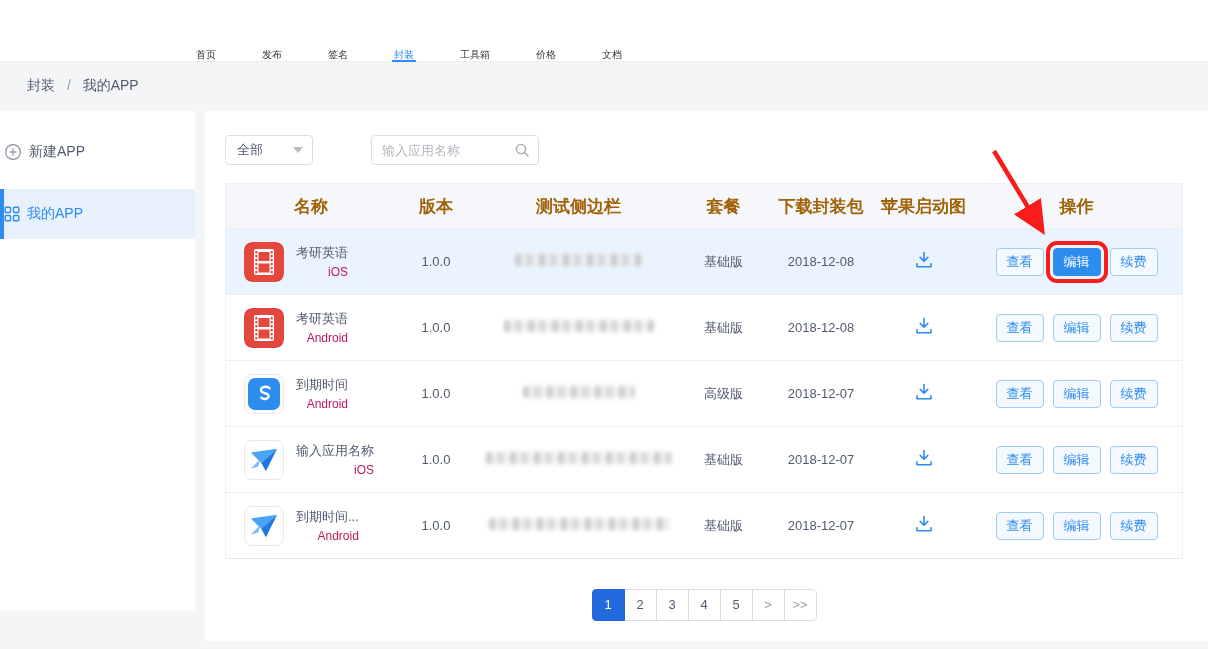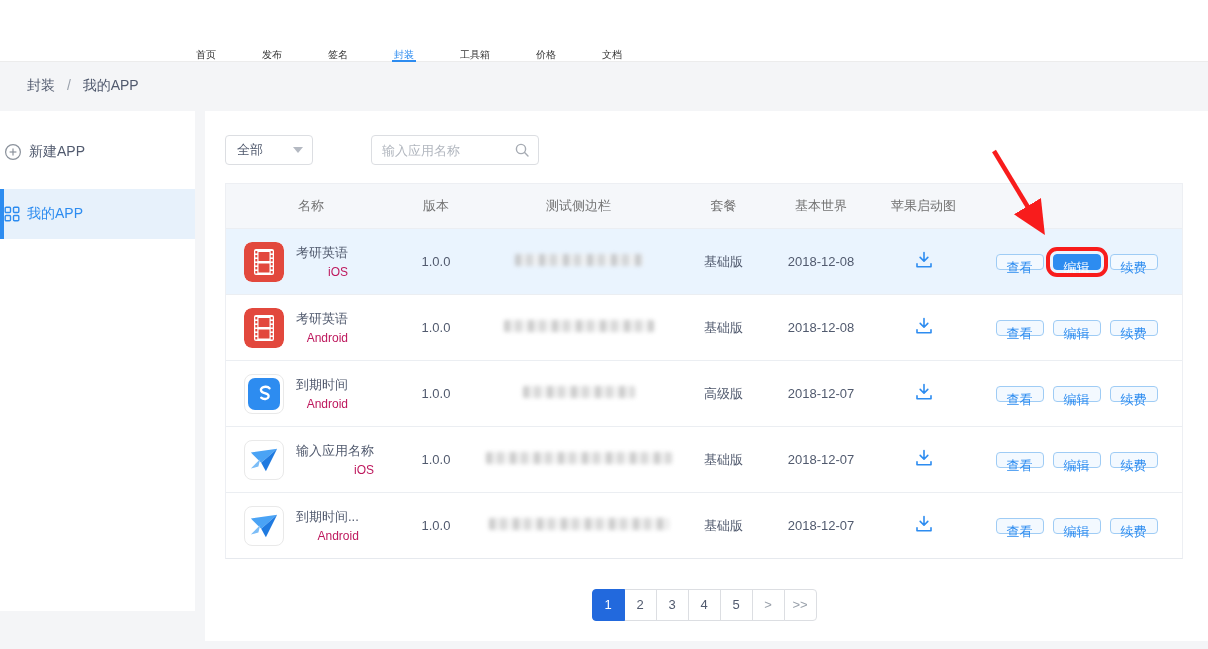--- a/index.html
+++ b/index.html
@@ -59,21 +59,21 @@
   .search input::placeholder{color:#b2b7bf;}
   .search .sicon{position:absolute;right:9px;top:7px;cursor:pointer;}
 
   
   .table{border:1px solid #edeff3;border-bottom:1px solid #e6e9ee;}
   .thead,.trow{
     display:grid;
     grid-template-columns:170px 80px 205px 85px 110px 95px 1fr;
     align-items:center;text-align:center;
   }
-  .thead{background:#f5f7fa;height:44px;font-size:13px;font-weight:normal;color:#737373;}
+  .thead{background:#f5f7fa;height:44px;font-size:17px;font-weight:bold;color:#a16207;}
   .trow{height:66px;border-top:1px solid #ebeef2;font-size:13px;color:#515a6e;background:#fff;}
   .trow.hl{background:var(--rowhl);}
   .name-cell{display:flex;align-items:center;gap:12px;padding-left:18px;text-align:right;}
   .app-icon{
     width:40px;height:40px;border-radius:8px;overflow:hidden;flex:0 0 40px;
     display:flex;align-items:center;justify-content:center;background:#fff;border:1px solid #e9e9e9;
   }
   .app-icon.film-icon{border:none;}
   .nm{display:flex;flex-direction:column;gap:3px;}
   .app-name{color:#515a6e;}
@@ -84,21 +84,21 @@
     filter:blur(2px);
   }
   .tbody .trow:nth-child(1) .blur-bar{width:128px;}
   .tbody .trow:nth-child(2) .blur-bar{width:150px;}
   .tbody .trow:nth-child(3) .blur-bar{width:112px;}
   .tbody .trow:nth-child(4) .blur-bar{width:186px;}
   .tbody .trow:nth-child(5) .blur-bar{width:180px;}
   .dl{display:inline-flex;cursor:pointer;}
   .ops{display:flex;gap:9px;justify-content:center;}
   .btn{
-    min-width:46px;height:16px;padding:0 10px;border:1px solid #9fccf5;border-radius:4px;
+    min-width:46px;height:28px;padding:0 10px;border:1px solid #9fccf5;border-radius:4px;
     background:#f3f9ff;color:var(--accent);font-size:13px;cursor:pointer;
     font-family:inherit;line-height:26px;
   }
   .btn.annot{
     background:var(--accent);color:#fff;border-color:var(--accent);
     outline:4px solid var(--annot);outline-offset:3px;
   }
 
   
   .pagination{display:flex;justify-content:center;margin-top:30px;}
@@ -193,22 +193,23 @@
         </span>
       </div>
     </div>
 
     <div class="table">
       <div class="thead">
           <div class="hcell">名称</div>
           <div class="hcell">版本</div>
           <div class="hcell">测试侧边栏</div>
           <div class="hcell">套餐</div>
-          <div class="hcell">基本世界</div>
+          <div class="hcell">下载封装包</div>
           <div class="hcell">苹果启动图</div>
+          <div class="hcell">操作</div>
         </div>
       <div class="tbody">
           <div class="trow hl">
     <div class="cell name-cell">
       <span class="app-icon film-icon">
                 <svg viewBox="0 0 40 40" width="40" height="40">
                   <rect width="40" height="40" rx="8" fill="#e2483d"></rect>
                   <rect x="10" y="7" width="20" height="26" rx="2" fill="#fff"></rect>
                   <rect x="14.5" y="10" width="11" height="9" fill="#e2483d"></rect>
                   <rect x="14.5" y="21.5" width="11" height="9" fill="#e2483d"></rect>

